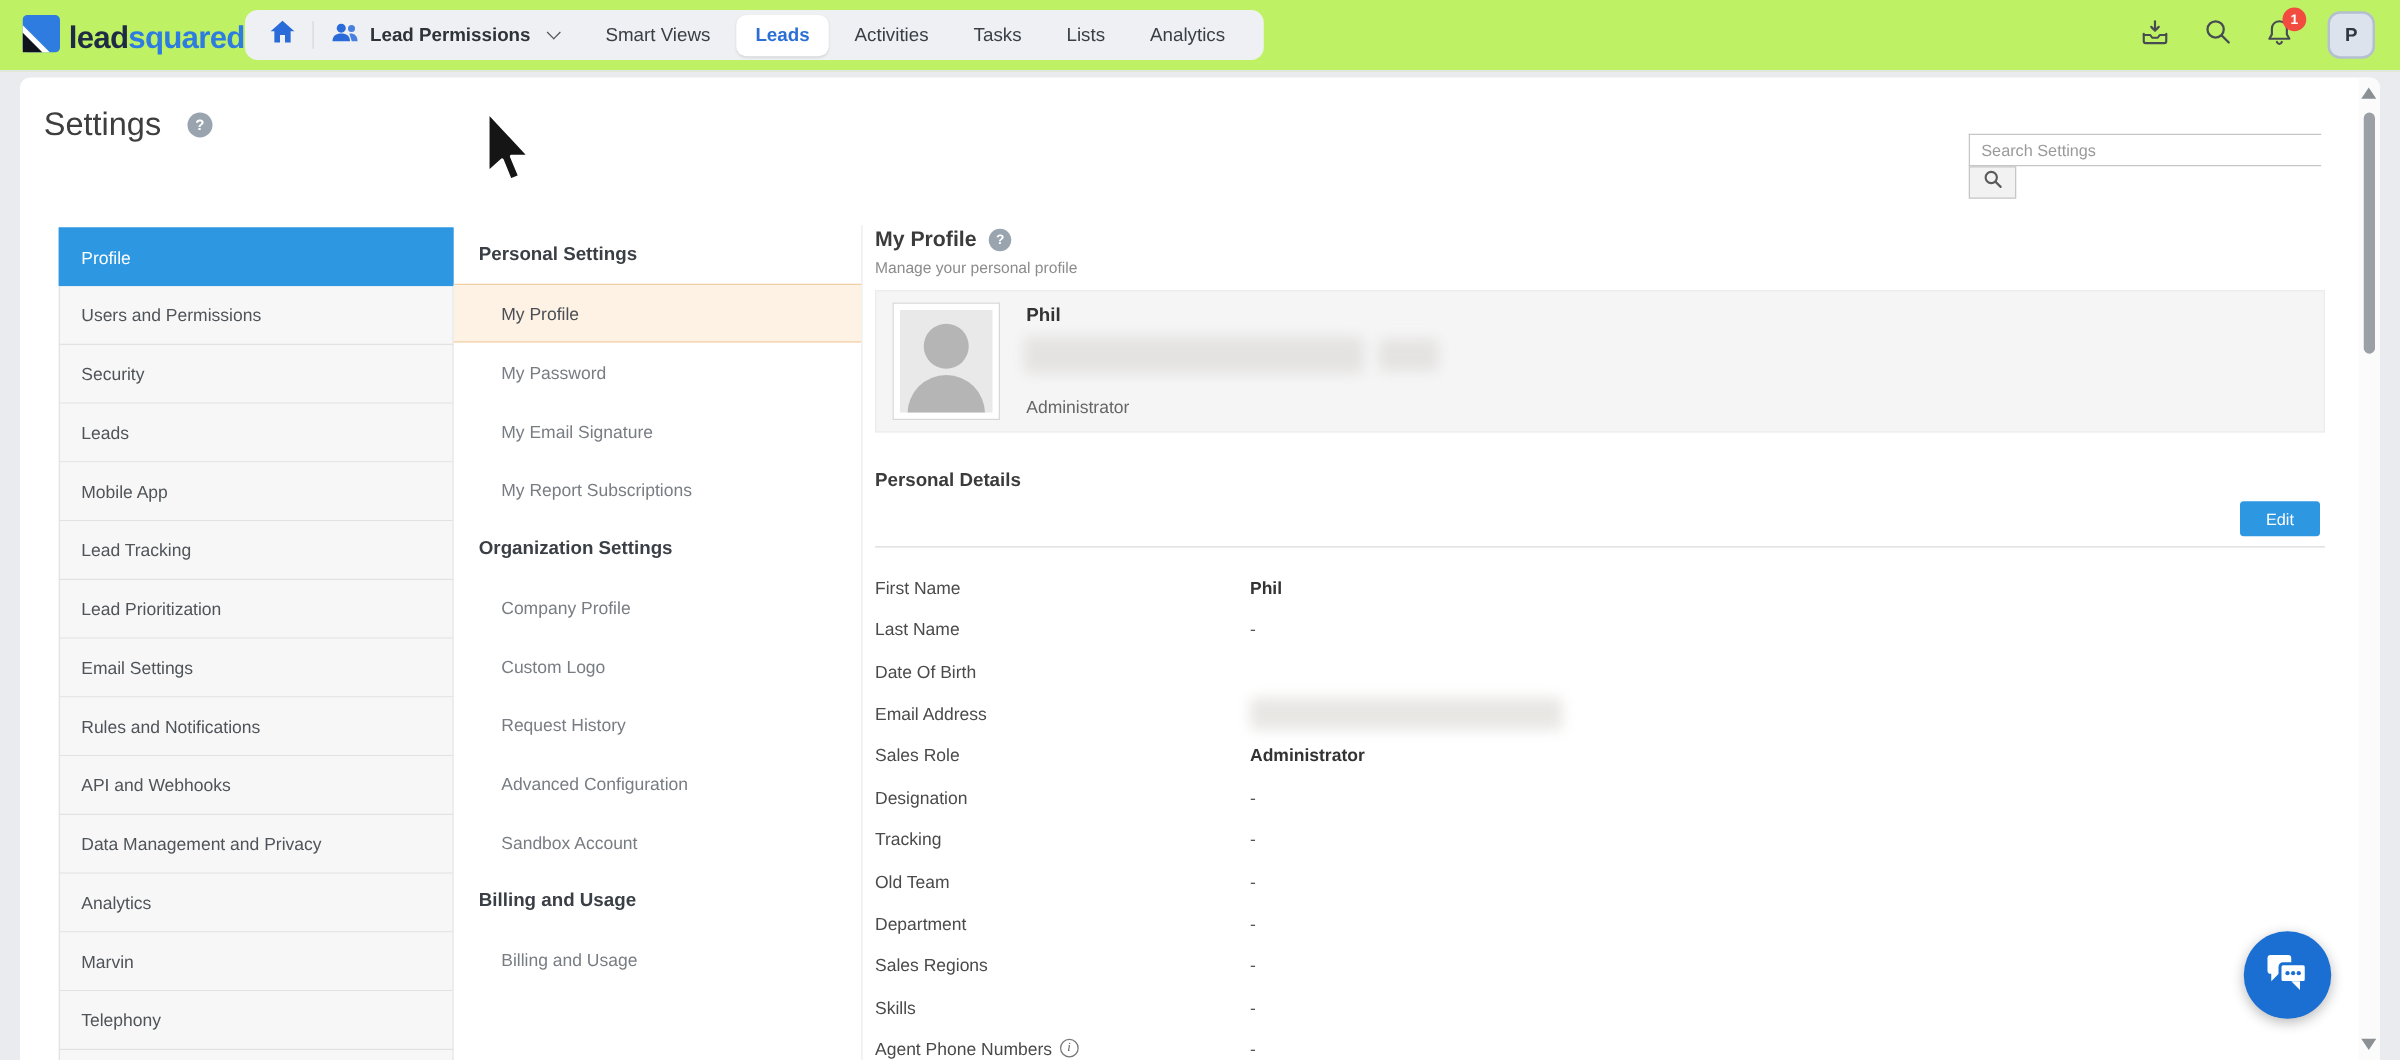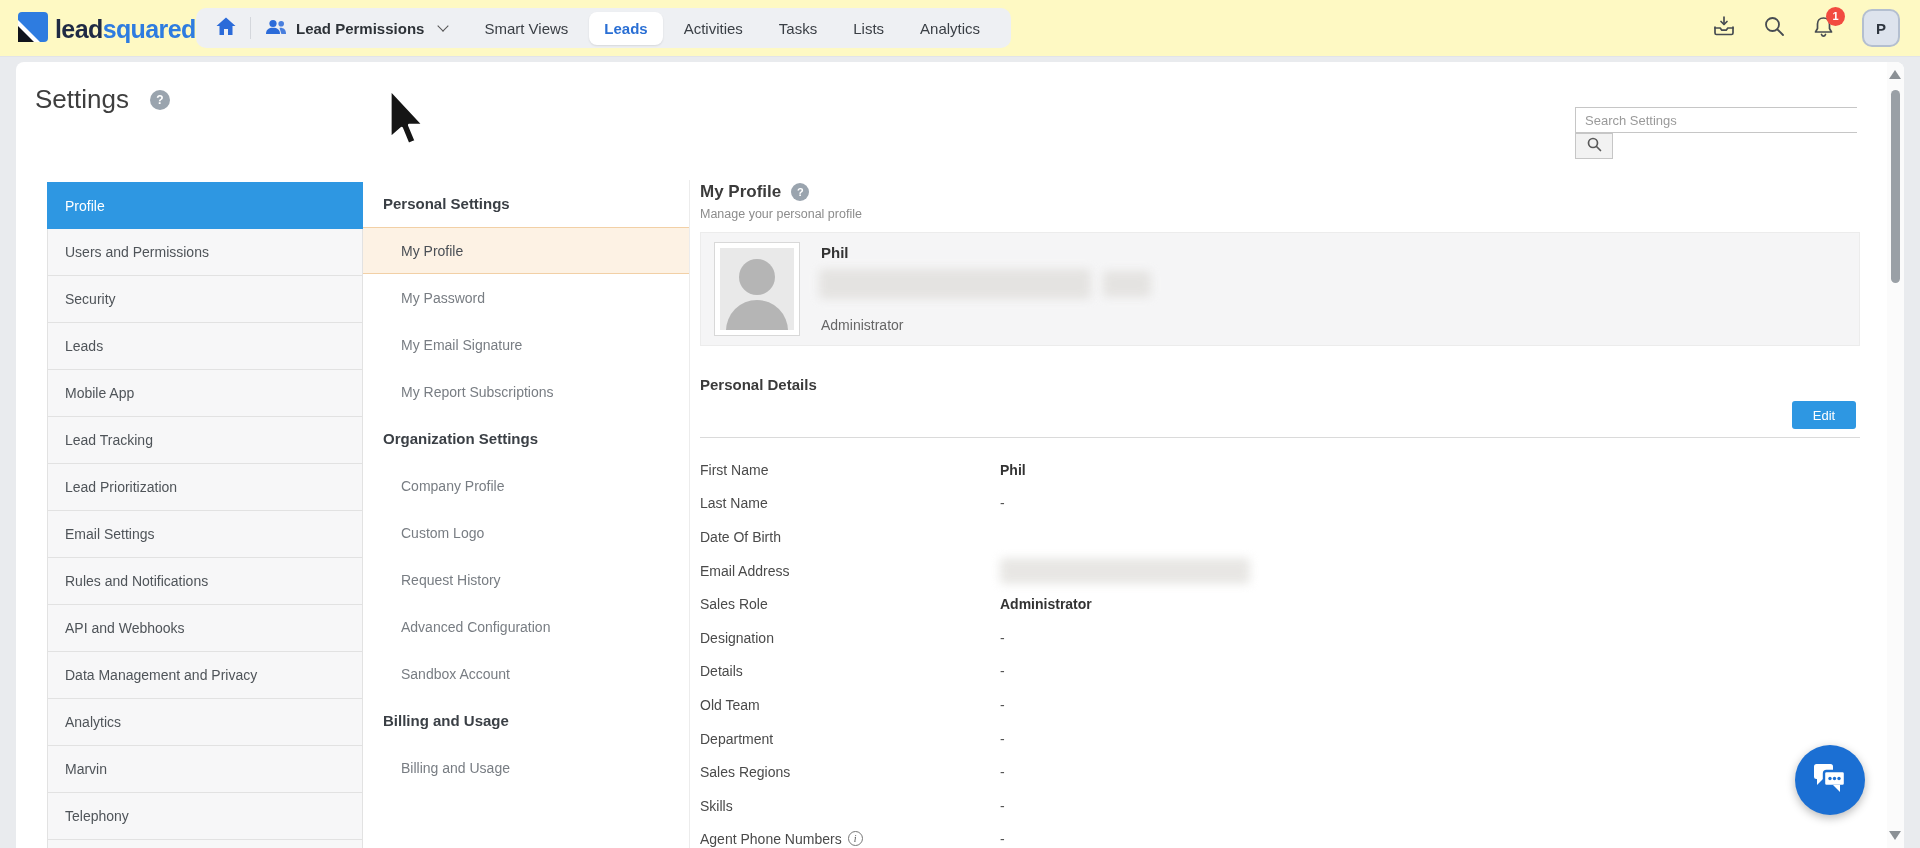--- a/index.html
+++ b/index.html
@@ -1,19 +1,19 @@
 <!DOCTYPE html>
 <html><head>
 <meta charset="utf-8">
 <style>
   html,body{margin:0;padding:0;background:#e9ebee;font-family:"Liberation Sans",sans-serif;}
   #app{position:relative;width:1920px;height:848px;background:#e9ebee;overflow:hidden;}
 
   
-  .topbar{position:absolute;top:0;left:0;right:0;height:56px;background:#fef9c3;border-bottom:1px solid #e2e4e8;}
+  .topbar{position:absolute;top:0;left:0;right:0;height:56px;background:#bef264;border-bottom:1px solid #e2e4e8;}
   .logo{position:absolute;left:18px;top:12px;display:flex;align-items:center;gap:7px;cursor:pointer;}
   .logo-text{font-size:25px;font-weight:700;letter-spacing:-0.6px;line-height:30px;}
   .logo-lead{color:#1f2a44;}
   .logo-squared{color:#2e7ce0;}
   .navgroup{position:absolute;left:196px;top:8px;height:40px;background:#eef0f3;border-radius:10px;display:flex;align-items:center;padding:0 16px;}
   .home-btn{display:flex;align-items:center;justify-content:center;width:28px;height:28px;cursor:pointer;}
   .nav-divider{width:1px;height:22px;background:#d4d7dc;margin:0 14px 0 10px;}
   .workspace{display:flex;align-items:center;gap:9px;font-size:15px;font-weight:700;color:#2e3338;cursor:pointer;}
   .chev{display:inline-block;width:7px;height:7px;border-right:1.8px solid #555;border-bottom:1.8px solid #555;transform:rotate(45deg);margin-left:6px;margin-top:-4px;}
   .nav-tabs{display:flex;align-items:center;gap:6px;margin-left:22px;}
@@ -272,21 +272,21 @@
             <div class="fvalue bold">Administrator</div>
           </div>
           <div class="frow">
             <div class="flabel">
               <span>Designation</span>
             </div>
             <div class="fvalue">-</div>
           </div>
           <div class="frow">
             <div class="flabel">
-              <span>Details</span>
+              <span>Tracking</span>
             </div>
             <div class="fvalue">-</div>
           </div>
           <div class="frow">
             <div class="flabel">
               <span>Old Team</span>
             </div>
             <div class="fvalue">-</div>
           </div>
           <div class="frow">

